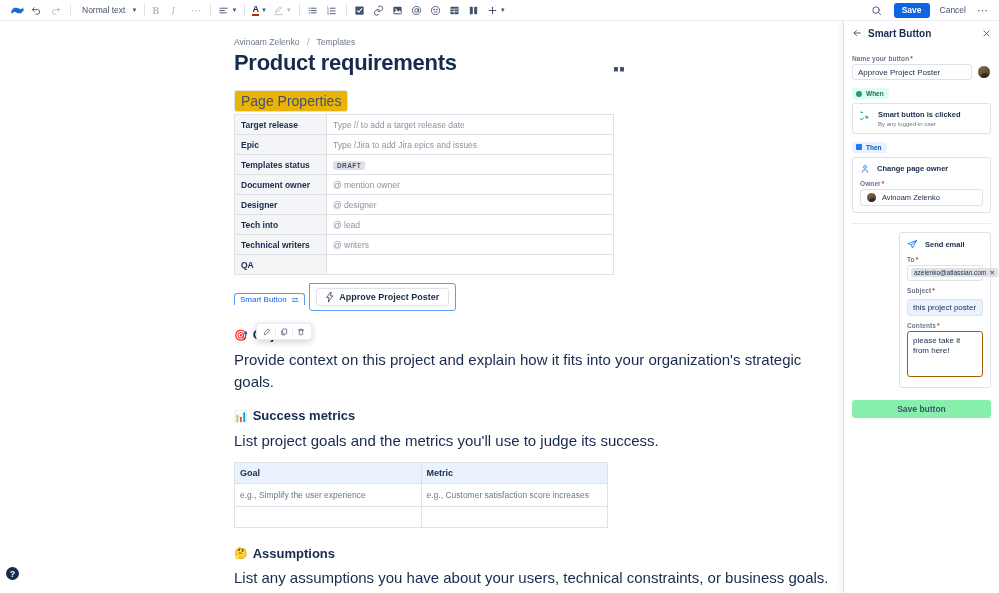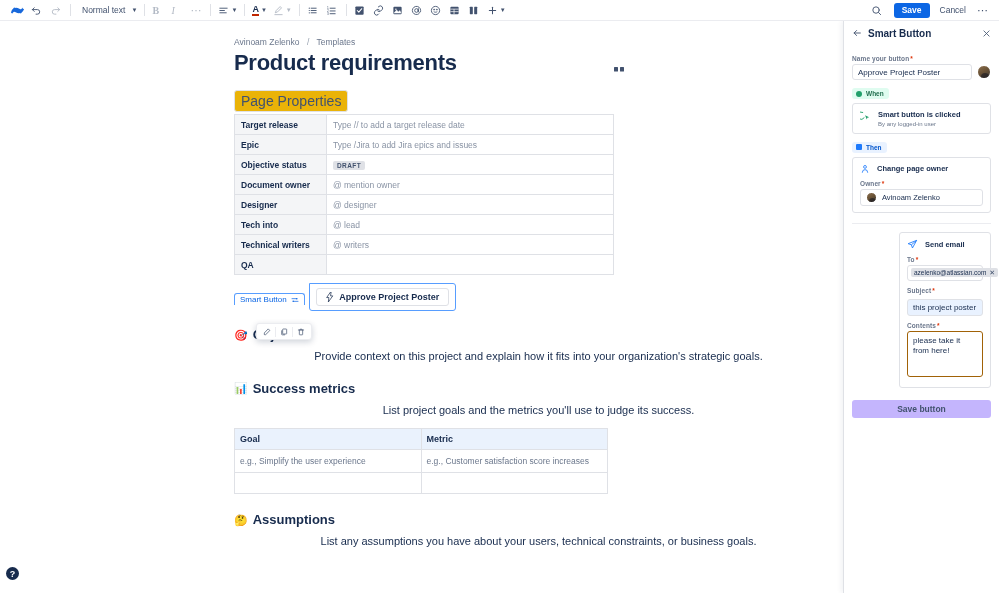--- a/index.html
+++ b/index.html
@@ -159,21 +159,21 @@
   }
   .macro-toolbar .mt-sep { width:1px; height:10px; background:#ebecf0; }
 
   
   h2.sect {
     font-size: 13px; font-weight: 700; color: #172b4d;
     margin: 16px 0 6px 0; display: flex; align-items: center; gap: 5px;
     line-height: 1.2;
   }
   h2.sect .emo { font-size: 11px; }
-  p.body { font-size: 11px; color: #172b4d; margin: 0 0 10px 0; line-height: 1.45; text-align: center; }
+  p.body { font-size: 15px; color: #172b4d; margin: 0 0 10px 0; line-height: 1.45; }
 
   table.metrics {
     border-collapse: collapse; width: 374px; table-layout: fixed;
   }
   table.metrics th {
     border: 1px solid #dfe1e6; background: #eaf2fd;
     font-size: 9px; font-weight: 700; text-align: left;
     padding: 5px 5px; color:#172b4d;
   }
   table.metrics td {
@@ -271,21 +271,21 @@
     font-family: "Liberation Sans", sans-serif;
   }
   .contents-area {
     border: 1px solid #a16207; border-radius:3px; height: 46px;
     background:#fff; width:100%; resize:none;
     font-size: 8px; color:#172b4d; padding: 4px 5px; outline:none;
     font-family: "Liberation Sans", sans-serif; line-height:1.3;
   }
   .save-button-wide {
     width: 100%; margin-top: 12px;
-    background:#c4b5fd; border: none; border-radius:3px;
+    background:#86efac; border: none; border-radius:3px;
     height: 18px; font-size: 8.5px; font-weight: 600; color:#42526e;
     cursor:pointer; font-family:"Liberation Sans", sans-serif;
   }
   .panel-sep { height:1px; background:#ebecf0; margin: 10px 0 0 0; }
 </style>
 </head>
 <body>
 
 <div class="toolbar">
   <div class="tb-logo">
@@ -467,21 +467,21 @@
       <tbody id="props-body">
           <tr>
             <td class="k">Target release</td>
             <td class="v"><span class="ph">Type // to add a target release date</span></td>
           </tr>
           <tr>
             <td class="k">Epic</td>
             <td class="v"><span class="ph">Type /Jira to add Jira epics and issues</span></td>
           </tr>
           <tr>
-            <td class="k">Objective status</td>
+            <td class="k">Templates status</td>
             <td class="v"><span class="lozenge">DRAFT</span></td>
           </tr>
           <tr>
             <td class="k">Document owner</td>
             <td class="v"><span class="ph">@ mention owner</span></td>
           </tr>
           <tr>
             <td class="k">Designer</td>
             <td class="v"><span class="ph">@ designer</span></td>
           </tr>

